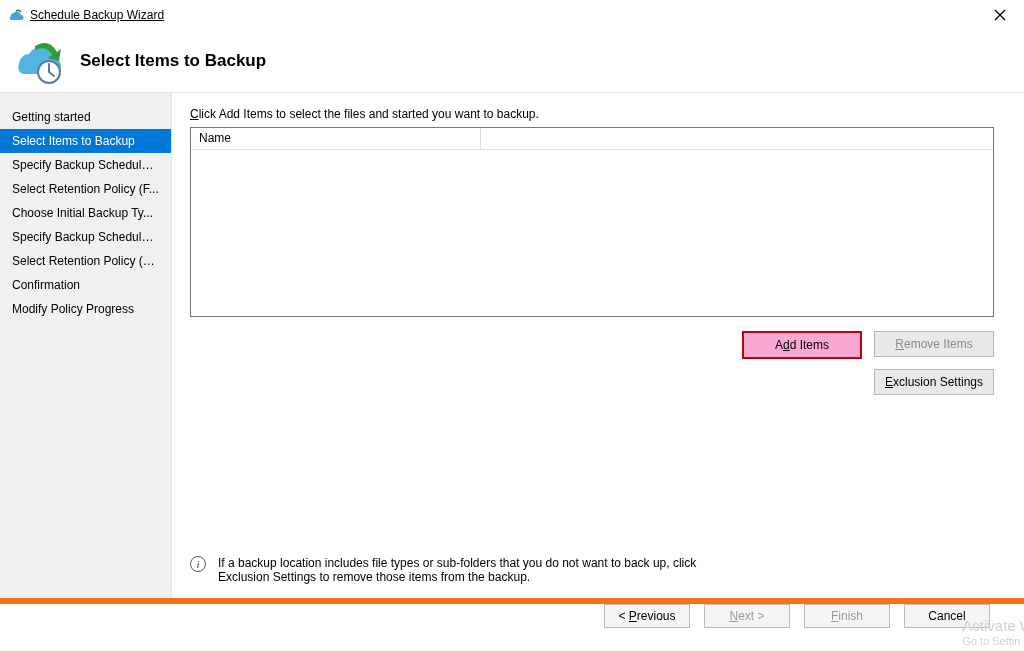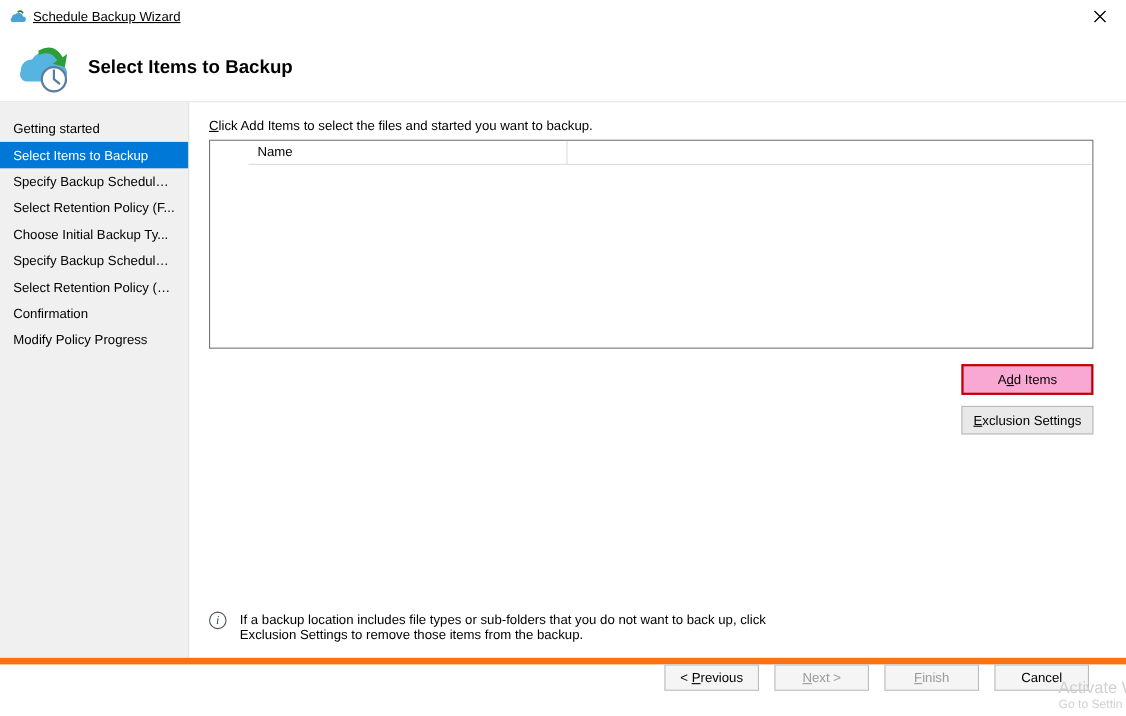--- a/index.html
+++ b/index.html
@@ -13,21 +13,21 @@
   .header-icon { width:56px; height:56px; display:flex; align-items:center; justify-content:center; }
   .page-title { font-size:17px; font-weight:bold; margin-left:14px; }
   .body { display:flex; height: calc(651px - 30px - 62px - 53px); border-top:1px solid #e5e5e5; }
   .sidebar { width:172px; background:#f0f0f0; border-right:1px solid #e3e3e3; padding-top:12px; font-size:12px; }
   .side-item { height:24px; line-height:24px; padding:0 12px; white-space:nowrap; overflow:hidden; text-overflow:ellipsis; cursor:pointer; }
   .side-item.selected { background:#0078d7; color:#fff; }
   .main { flex:1; position:relative; padding:14px 30px 10px 18px; }
   .instr { font-size:12px; margin-bottom:6px; }
   .underline-first::first-letter { text-decoration:underline; }
   .listbox { border:1px solid #777; height:190px; background:#fff; }
-  .list-header { display:flex; height:22px; border-bottom:1px solid #dcdcdc; font-size:12px;margin-left:35px; }
+  .list-header { display:flex; height:22px; border-bottom:1px solid #dcdcdc; font-size:12px; }
   .col { padding:3px 8px; border-right:1px solid #dcdcdc; }
   .col.name { width:290px; }
   .col.rest { flex:1; border-right:none; }
   .btn-row { display:flex; justify-content:flex-end; gap:12px; margin-top:14px; }
   .btn-row2 { display:flex; justify-content:flex-end; gap:12px; margin-top:10px; }
   .btn { width:120px; height:26px; font-size:12px; background:#e9e9e9; border:1px solid #b8b8b8; cursor:pointer; display:flex; align-items:center; justify-content:center; }
   .btn.disabled { color:#8a8a8a; cursor:default; }
   .btn.highlight { border:2px solid #c00000; background:#f9a8d4; height:28px; }
   .info-row { position:absolute; left:18px; bottom:14px; display:flex; gap:12px; font-size:12px; max-width:520px; }
   .info-icon { width:16px; height:16px; flex:0 0 16px; border:1px solid #555; border-radius:50%; display:flex; align-items:center; justify-content:center; font-style:italic; font-family:Georgia,serif; font-size:11px; color:#1a4e8a; }
@@ -91,20 +91,23 @@
       <div class="list-header">
         <div class="col name">Name</div>
         <div class="col rest"></div>
       </div>
     </div>
 
     <div class="btn-row">
       <div class="btn highlight">
         <span><span>A</span><span class="ul">d</span><span>d Items</span></span>
       </div>
+      <div class="btn disabled">
+        <span class="underline-first">Remove Items</span>
+      </div>
     </div>
     <div class="btn-row2">
       <div class="btn">
         <span class="underline-first">Exclusion Settings</span>
       </div>
     </div>
 
     <div class="info-row">
       <div class="info-icon">i</div>
       <div>If a backup location includes file types or sub-folders that you do not want to back up, click Exclusion Settings to remove those items from the backup.</div>

